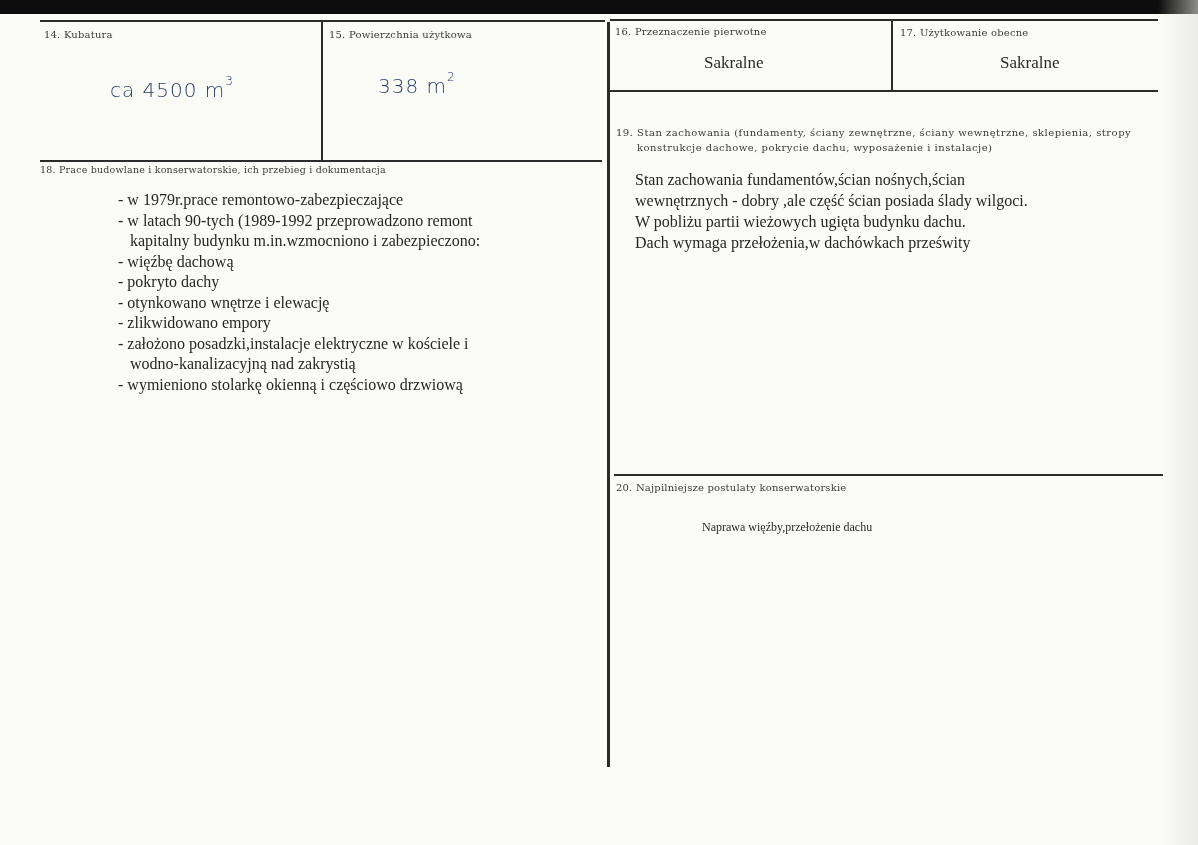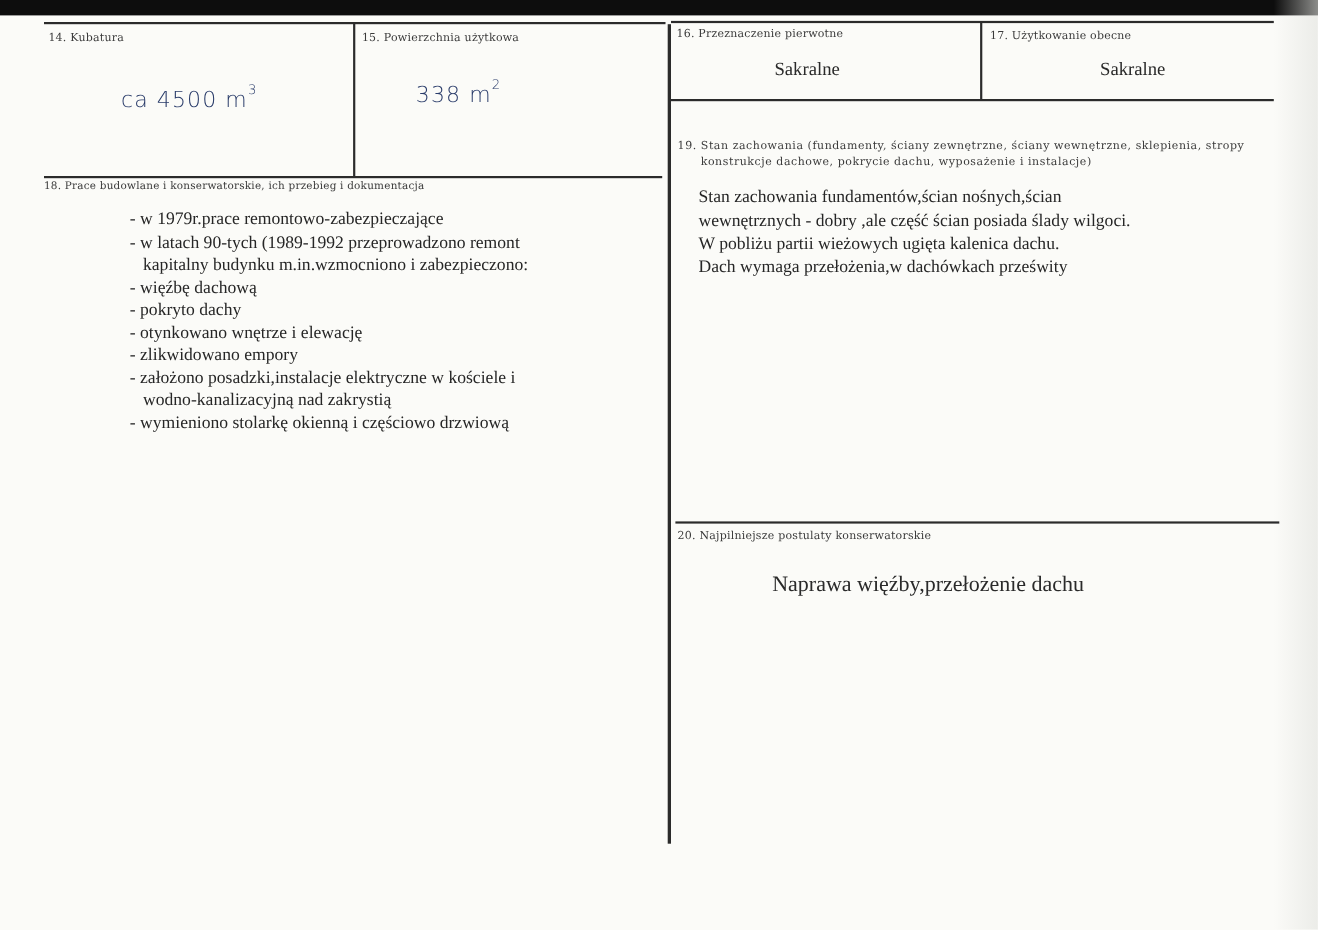--- a/index.html
+++ b/index.html
@@ -20,21 +20,21 @@
     color: #3a3a3a; white-space: nowrap; letter-spacing: 0.2px;
   }
   .label19 { position: absolute; font-family: "DejaVu Serif", serif; font-size: 10px;
     color: #3a3a3a; line-height: 15px; letter-spacing: 0.5px; margin-top: 28px; }
   .label19 .l2 { padding-left: 21px; display: block; }
   .hand {
     position: absolute; font-family: "DejaVu Sans", sans-serif; font-size: 20px;
     color: #2a3c6a; letter-spacing: 1px; font-weight: 300;
   }
   .hand sup { font-size: 12px; position: relative; top: -4px; }
-  .typed { position: absolute; font-family: "Liberation Serif", serif; font-size: 20px; color: #2a2a2a; }
+  .typed { position: absolute; font-family: "Liberation Serif", serif; font-size: 12px; color: #2a2a2a; }
   .big { font-size: 17px; }
   ul.works { list-style: none; margin: 0; padding: 0; position: absolute; left: 118px; top: 190px;
     font-family: "Liberation Serif", serif; font-size: 16px; line-height: 20.5px; color: #262626; }
   ul.works li .cont { display: block; padding-left: 12px; }
   .para { position: absolute; left: 635px; top: 169px; font-family: "Liberation Serif", serif;
     font-size: 16px; line-height: 21px; color: #262626; }
   .para span { display: block; }
 </style>
 </head>
 <body>
@@ -79,18 +79,18 @@
   <li><span>- wymieniono stolarkę okienną i częściowo drzwiową</span></li>
 </ul>
 
 <div class="label19" style="left:616px; top:97px;">
   <span>19. Stan zachowania (fundamenty, ściany zewnętrzne, ściany wewnętrzne, sklepienia, stropy</span>
   <span class="l2">konstrukcje dachowe, pokrycie dachu, wyposażenie i instalacje)</span>
 </div>
 <div class="para">
   <span>Stan zachowania fundamentów,ścian nośnych,ścian</span>
   <span>wewnętrznych - dobry ,ale część ścian posiada ślady wilgoci.</span>
-  <span>W pobliżu partii wieżowych ugięta kalenica dachu.</span>
+  <span>W pobliżu partii wieżowych ugięta budynku dachu.</span>
   <span>Dach wymaga przełożenia,w dachówkach prześwity</span>
 </div>
 
 <div class="label" style="left:616px; top:482px;">20. Najpilniejsze postulaty konserwatorskie</div>
 <div class="typed" style="left:702px; top:520px;">Naprawa więźby,przełożenie dachu</div>
 
 </body></html>

